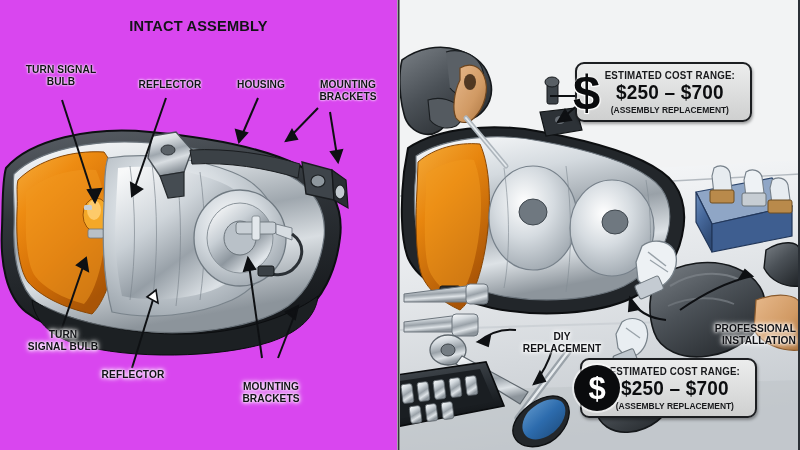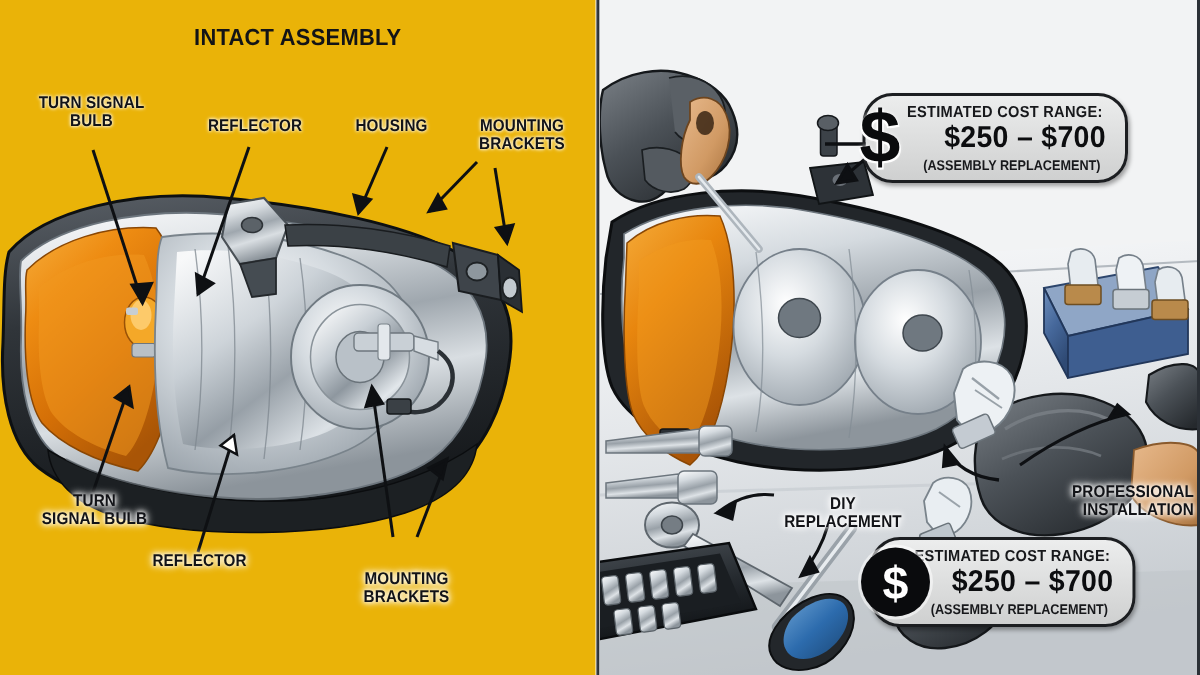--- a/index.html
+++ b/index.html
@@ -12,21 +12,21 @@
 
   .infographic {
     position:relative;
     width:800px; height:450px;
     background:#ffffff;
     display:flex;
   }
 
   
   .panel { position:relative; height:450px; overflow:hidden; }
-  .panel-left  { width:397px; background:#eab308; }
+  .panel-left  { width:397px; background:#d946ef; }
   .panel-divider {
     width:3px; height:450px;
     background:linear-gradient(to right,#ffffff 0%,#3a3f45 35%,#2b3036 70%,#ffffff 100%);
     flex:0 0 3px;
   }
   .panel-right { width:400px; background:#f3f4f5; }
   .panel-right::after{
     content:""; position:absolute; inset:0;
     border-right:2px solid #2b3036;
     pointer-events:none;
@@ -58,24 +58,24 @@
   .label.onart { text-shadow:0 0 3px #fff,0 0 5px #fff,0 0 7px #fff; }
 
   
   .leaders { position:absolute; inset:0; pointer-events:none; }
 
   
   .cost-badge { position:absolute; display:flex; align-items:center; }
   .cost-box {
     background:linear-gradient(to bottom,#eceded 0%,#dcdddd 55%,#cfd0d0 100%);
     border:2px solid #1c1e21;
-    border-radius:20px;
+    border-radius:9px;
     padding:5px 9px 5px 22px;
     box-shadow:1px 2px 3px rgba(0,0,0,.35);
-    text-align:right;
+    text-align:center;
   }
   .cost-head {
     font-weight:700; font-size:10.6px; color:#17181b;
     letter-spacing:.2px; transform:scaleX(.92); white-space:nowrap;
   }
   .cost-range {
     font-weight:700; font-size:20px; color:#0c0d0f;
     letter-spacing:.2px; transform:scaleX(.95);
     line-height:1.05; white-space:nowrap; margin:1px 0;
   }

